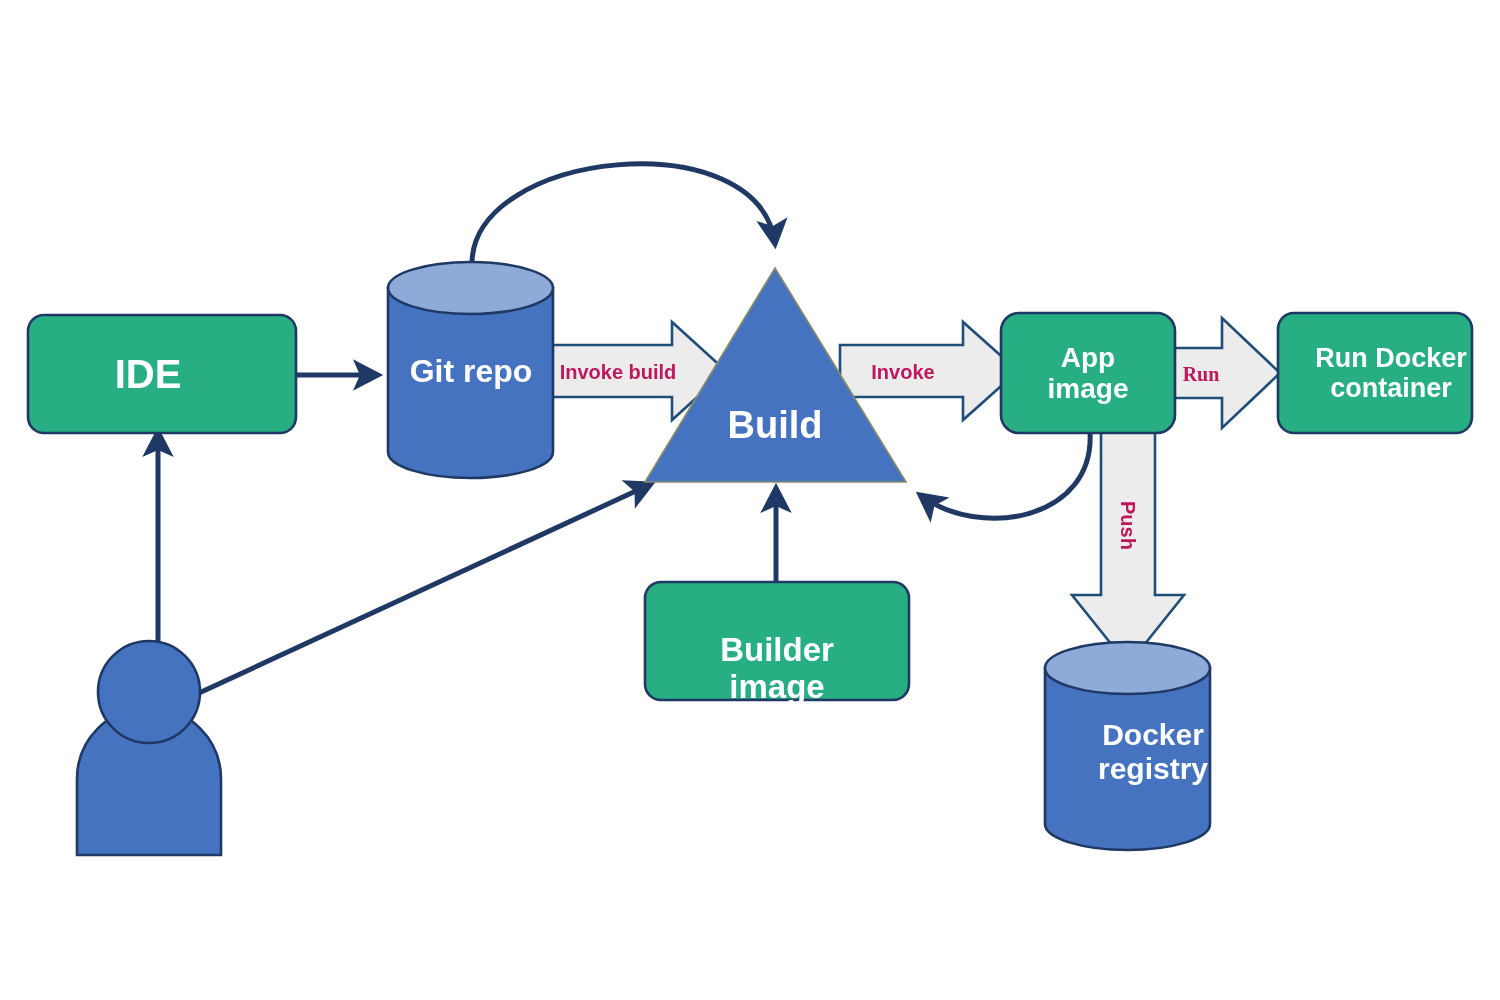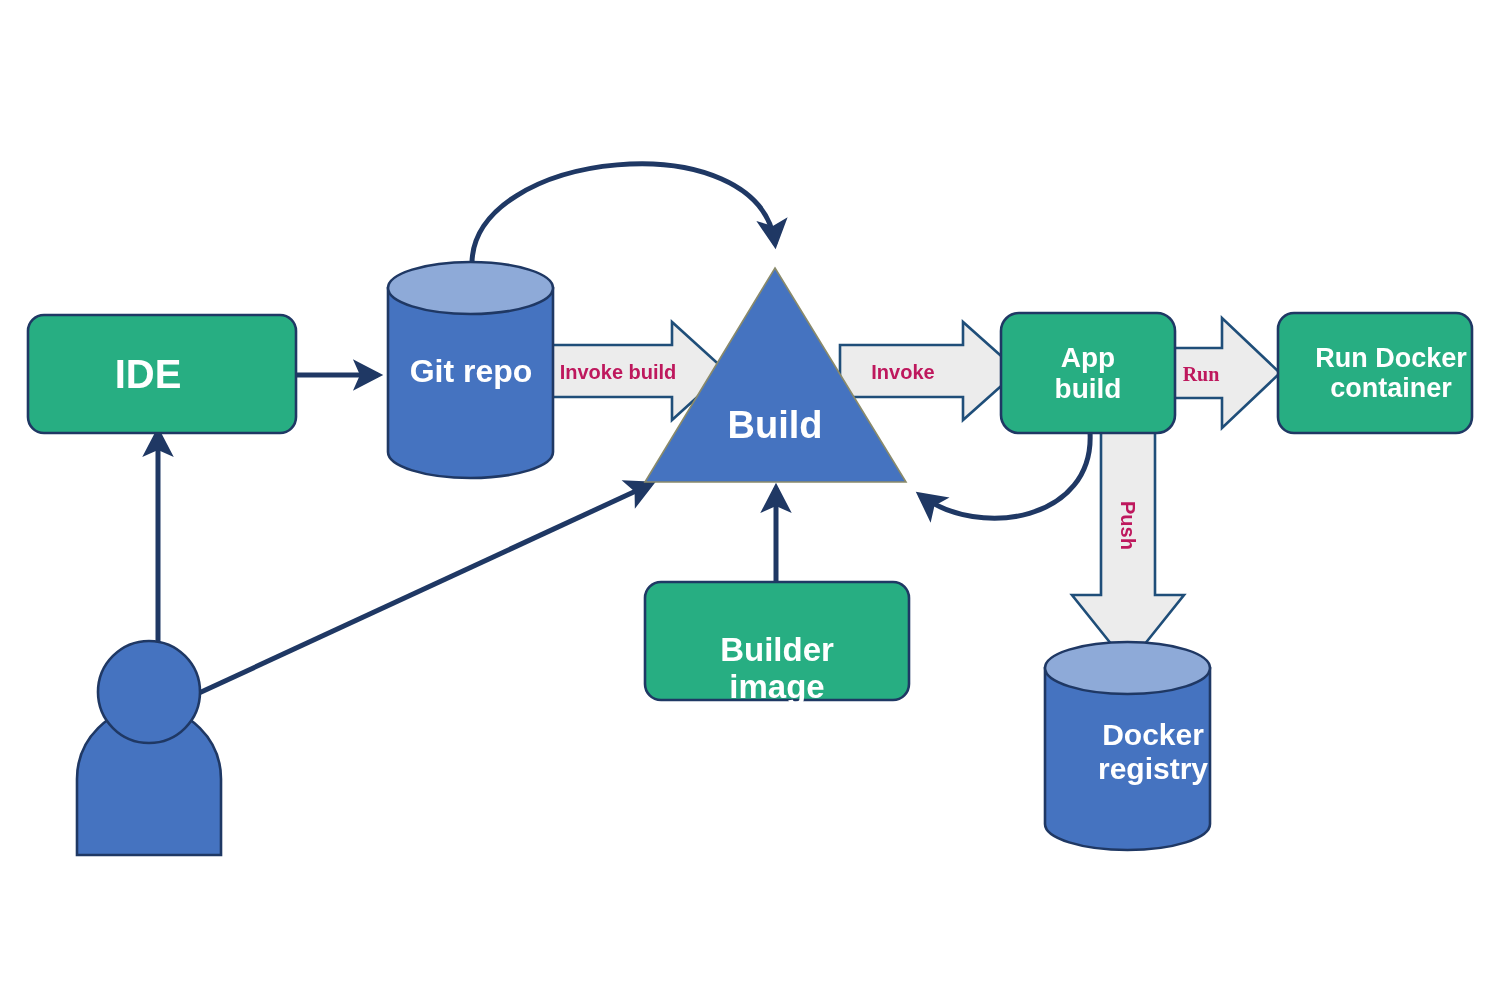--- a/index.html
+++ b/index.html
@@ -149,21 +149,21 @@
   <div class="node-label" style="left:28px; top:315px; width:240px; height:118px; font-size:40px;">IDE</div>
 
   <div class="node-label" style="left:388px; top:318px; width:166px; height:108px; font-size:32px;">Git repo</div>
 
   <div class="node-label" style="left:675px; top:395px; width:200px; height:60px; font-size:38px;">Build</div>
 
   <div class="node-label" style="left:645px; top:610px; width:264px; height:118px; font-size:33px;">Builder
 image</div>
 
   <div class="node-label" style="left:1001px; top:313px; width:174px; height:120px; font-size:28px;">App
-build</div>
+image</div>
 
   <div class="node-label" style="left:1278px; top:313px; width:226px; height:120px; font-size:27px;">Run Docker
 container</div>
 
   <div class="node-label" style="left:1070px; top:700px; width:166px; height:104px; font-size:30px;">Docker
 registry</div>
 
   <div class="edge-label" style="left:553px; top:353px; width:130px; height:38px; font-size:20px;">Invoke build</div>
 
   <div class="edge-label" style="left:848px; top:353px; width:110px; height:38px; font-size:20px;">Invoke</div>

